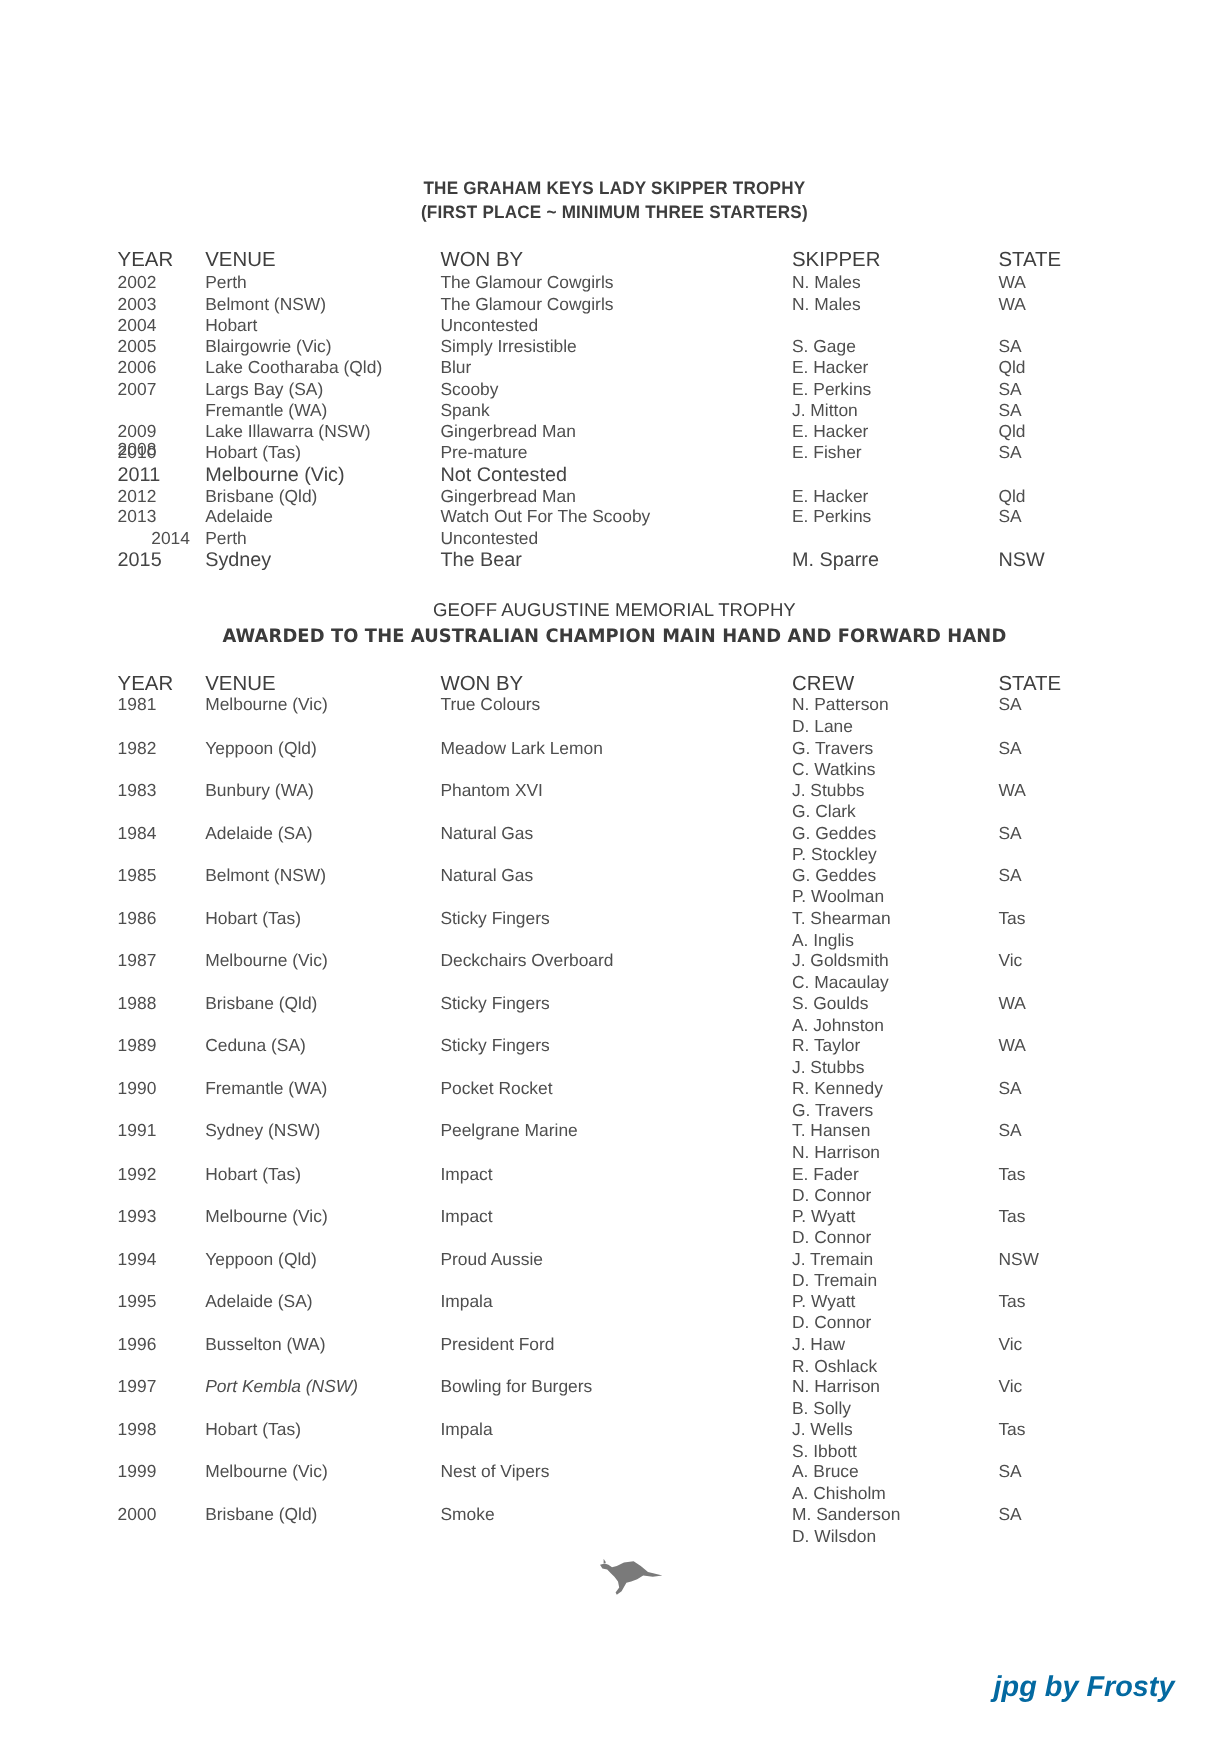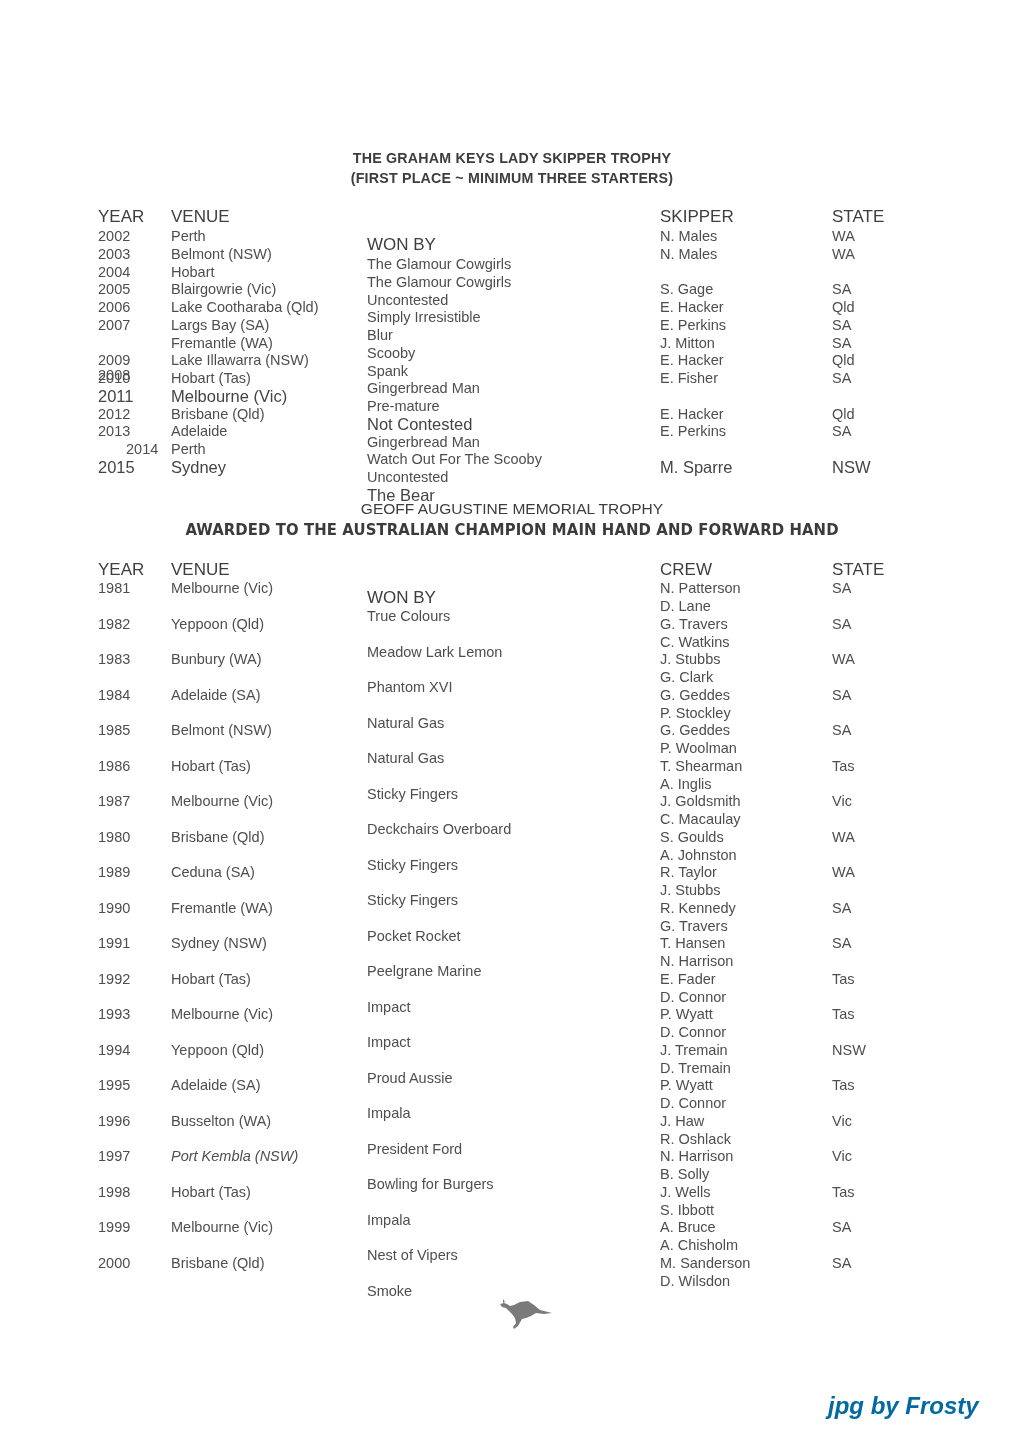--- a/index.html
+++ b/index.html
@@ -9,21 +9,21 @@
   }
   .title { position: absolute; left: 0; width: 1024px; text-align: center; color: #3d3d3d; }
   .t1 { font-size: 15px; font-weight: bold; letter-spacing: 0.2px; transform: scaleX(0.95); }
   .t2b { font-family: "DejaVu Sans", sans-serif; font-size: 15.5px; font-weight: bold; letter-spacing: 0.1px; transform: scaleX(0.96); color: #3b3b3b; }
   .t2a { font-size: 15.5px; color: #3d3d3d; }
   .hdr { position: absolute; font-size: 17px; color: #3e3e3e; }
   .cell { position: absolute; font-size: 14.5px; color: #4e4e4e; white-space: nowrap; }
   .big { font-size: 16.5px; color: #444; }
   .c-year { left: 98px; }
   .c-venue { left: 171px; }
-  .c-won { left: 367px; margin-top: 28px; }
+  .c-won { left: 367px; }
   .c-sk { left: 660px; }
   .c-st { left: 832px; }
   #kangaroo { position: absolute; left: 498px; top: 1296px; width: 56px; height: 34px; }
   .watermark { position: absolute; left: 828px; top: 1392px; font-size: 24px; font-style: italic; font-weight: bold; color: #0369a1; font-family: "Liberation Sans", sans-serif; }
 </style>
 </head>
 <body>
 
 <div class="title t1" style="top:149px;">THE GRAHAM KEYS LADY SKIPPER TROPHY</div>
 <div class="title t1" style="top:169px;">(FIRST PLACE ~ MINIMUM THREE STARTERS)</div>
@@ -196,21 +196,21 @@
       </div>
       <div>
         <div class="cell c-year" style="top: 793px;">1987</div>
         <div class="cell c-venue" style="top: 793px;">Melbourne (Vic)</div>
         <div class="cell c-won" style="top: 793px;">Deckchairs Overboard</div>
         <div class="cell c-st" style="top: 793px;">Vic</div>
         <div class="cell c-sk" style="top: 793px;">J. Goldsmith</div>
         <div class="cell c-sk" style="top: 811px;">C. Macaulay</div>
       </div>
       <div>
-        <div class="cell c-year" style="top: 828.5px;">1980</div>
+        <div class="cell c-year" style="top: 828.5px;">1988</div>
         <div class="cell c-venue" style="top: 828.5px;">Brisbane (Qld)</div>
         <div class="cell c-won" style="top: 828.5px;">Sticky Fingers</div>
         <div class="cell c-st" style="top: 828.5px;">WA</div>
         <div class="cell c-sk" style="top: 828.5px;">S. Goulds</div>
         <div class="cell c-sk" style="top: 846.5px;">A. Johnston</div>
       </div>
       <div>
         <div class="cell c-year" style="top: 864px;">1989</div>
         <div class="cell c-venue" style="top: 864px;">Ceduna (SA)</div>
         <div class="cell c-won" style="top: 864px;">Sticky Fingers</div>

